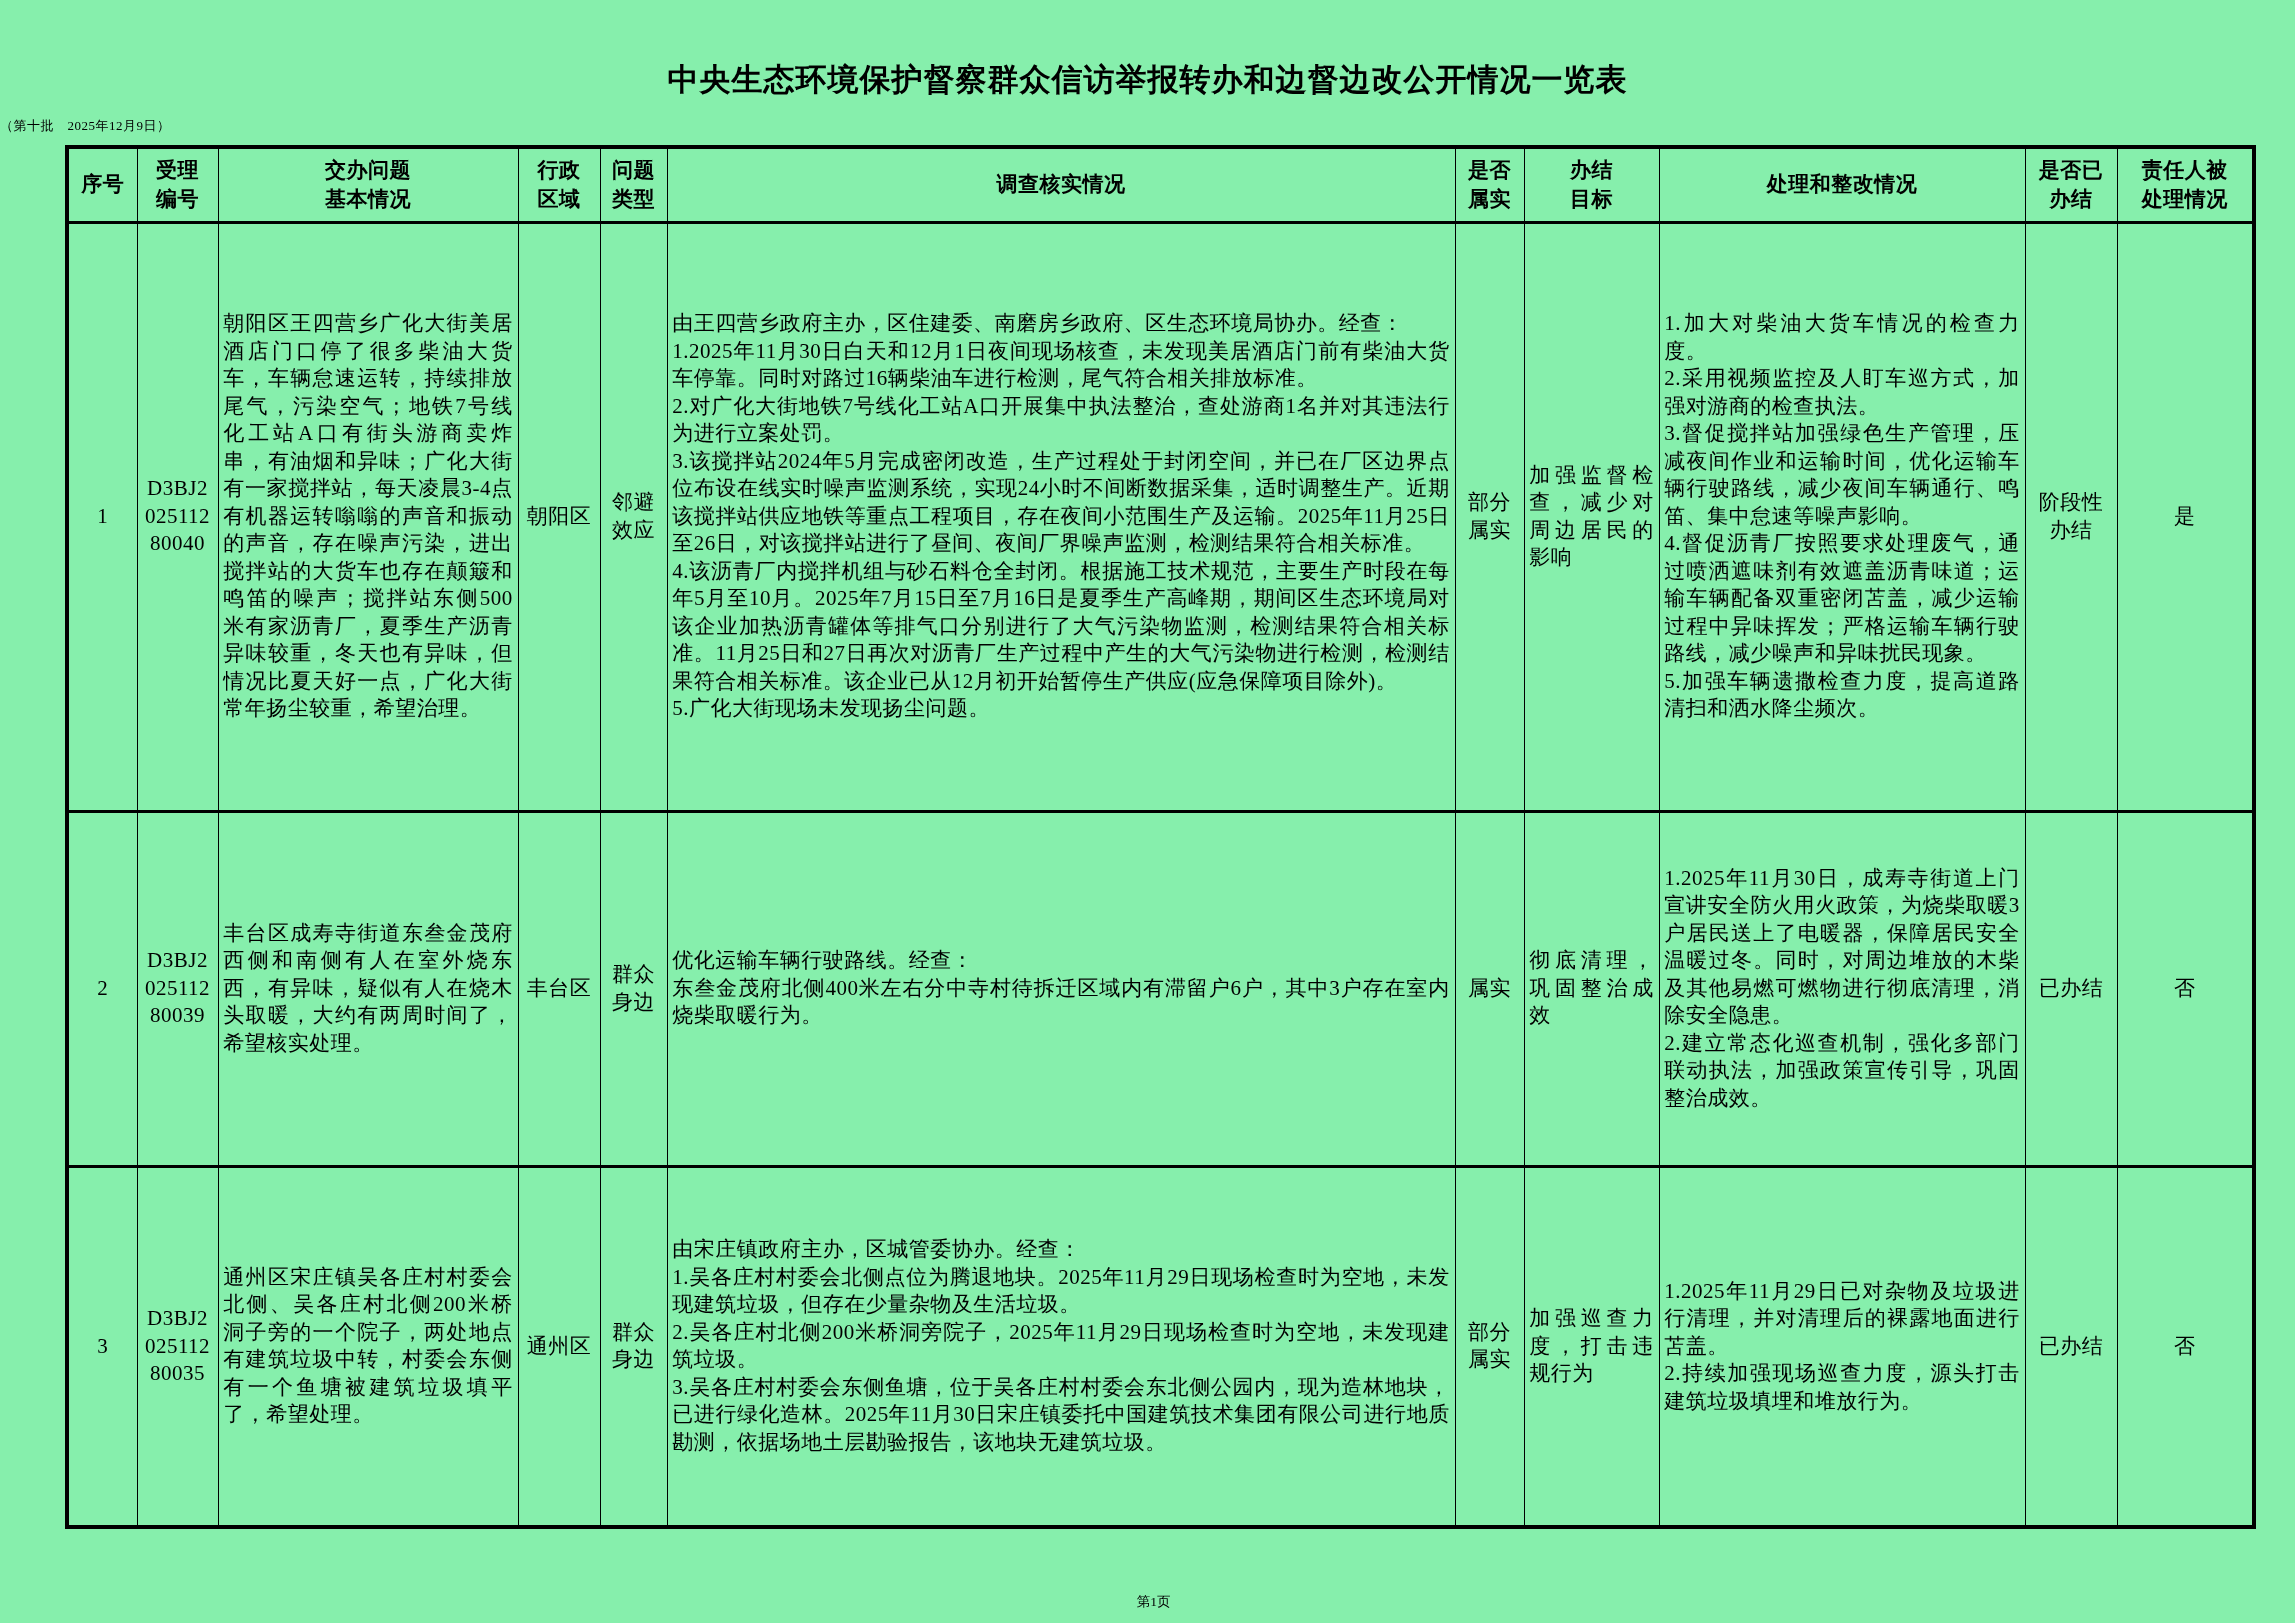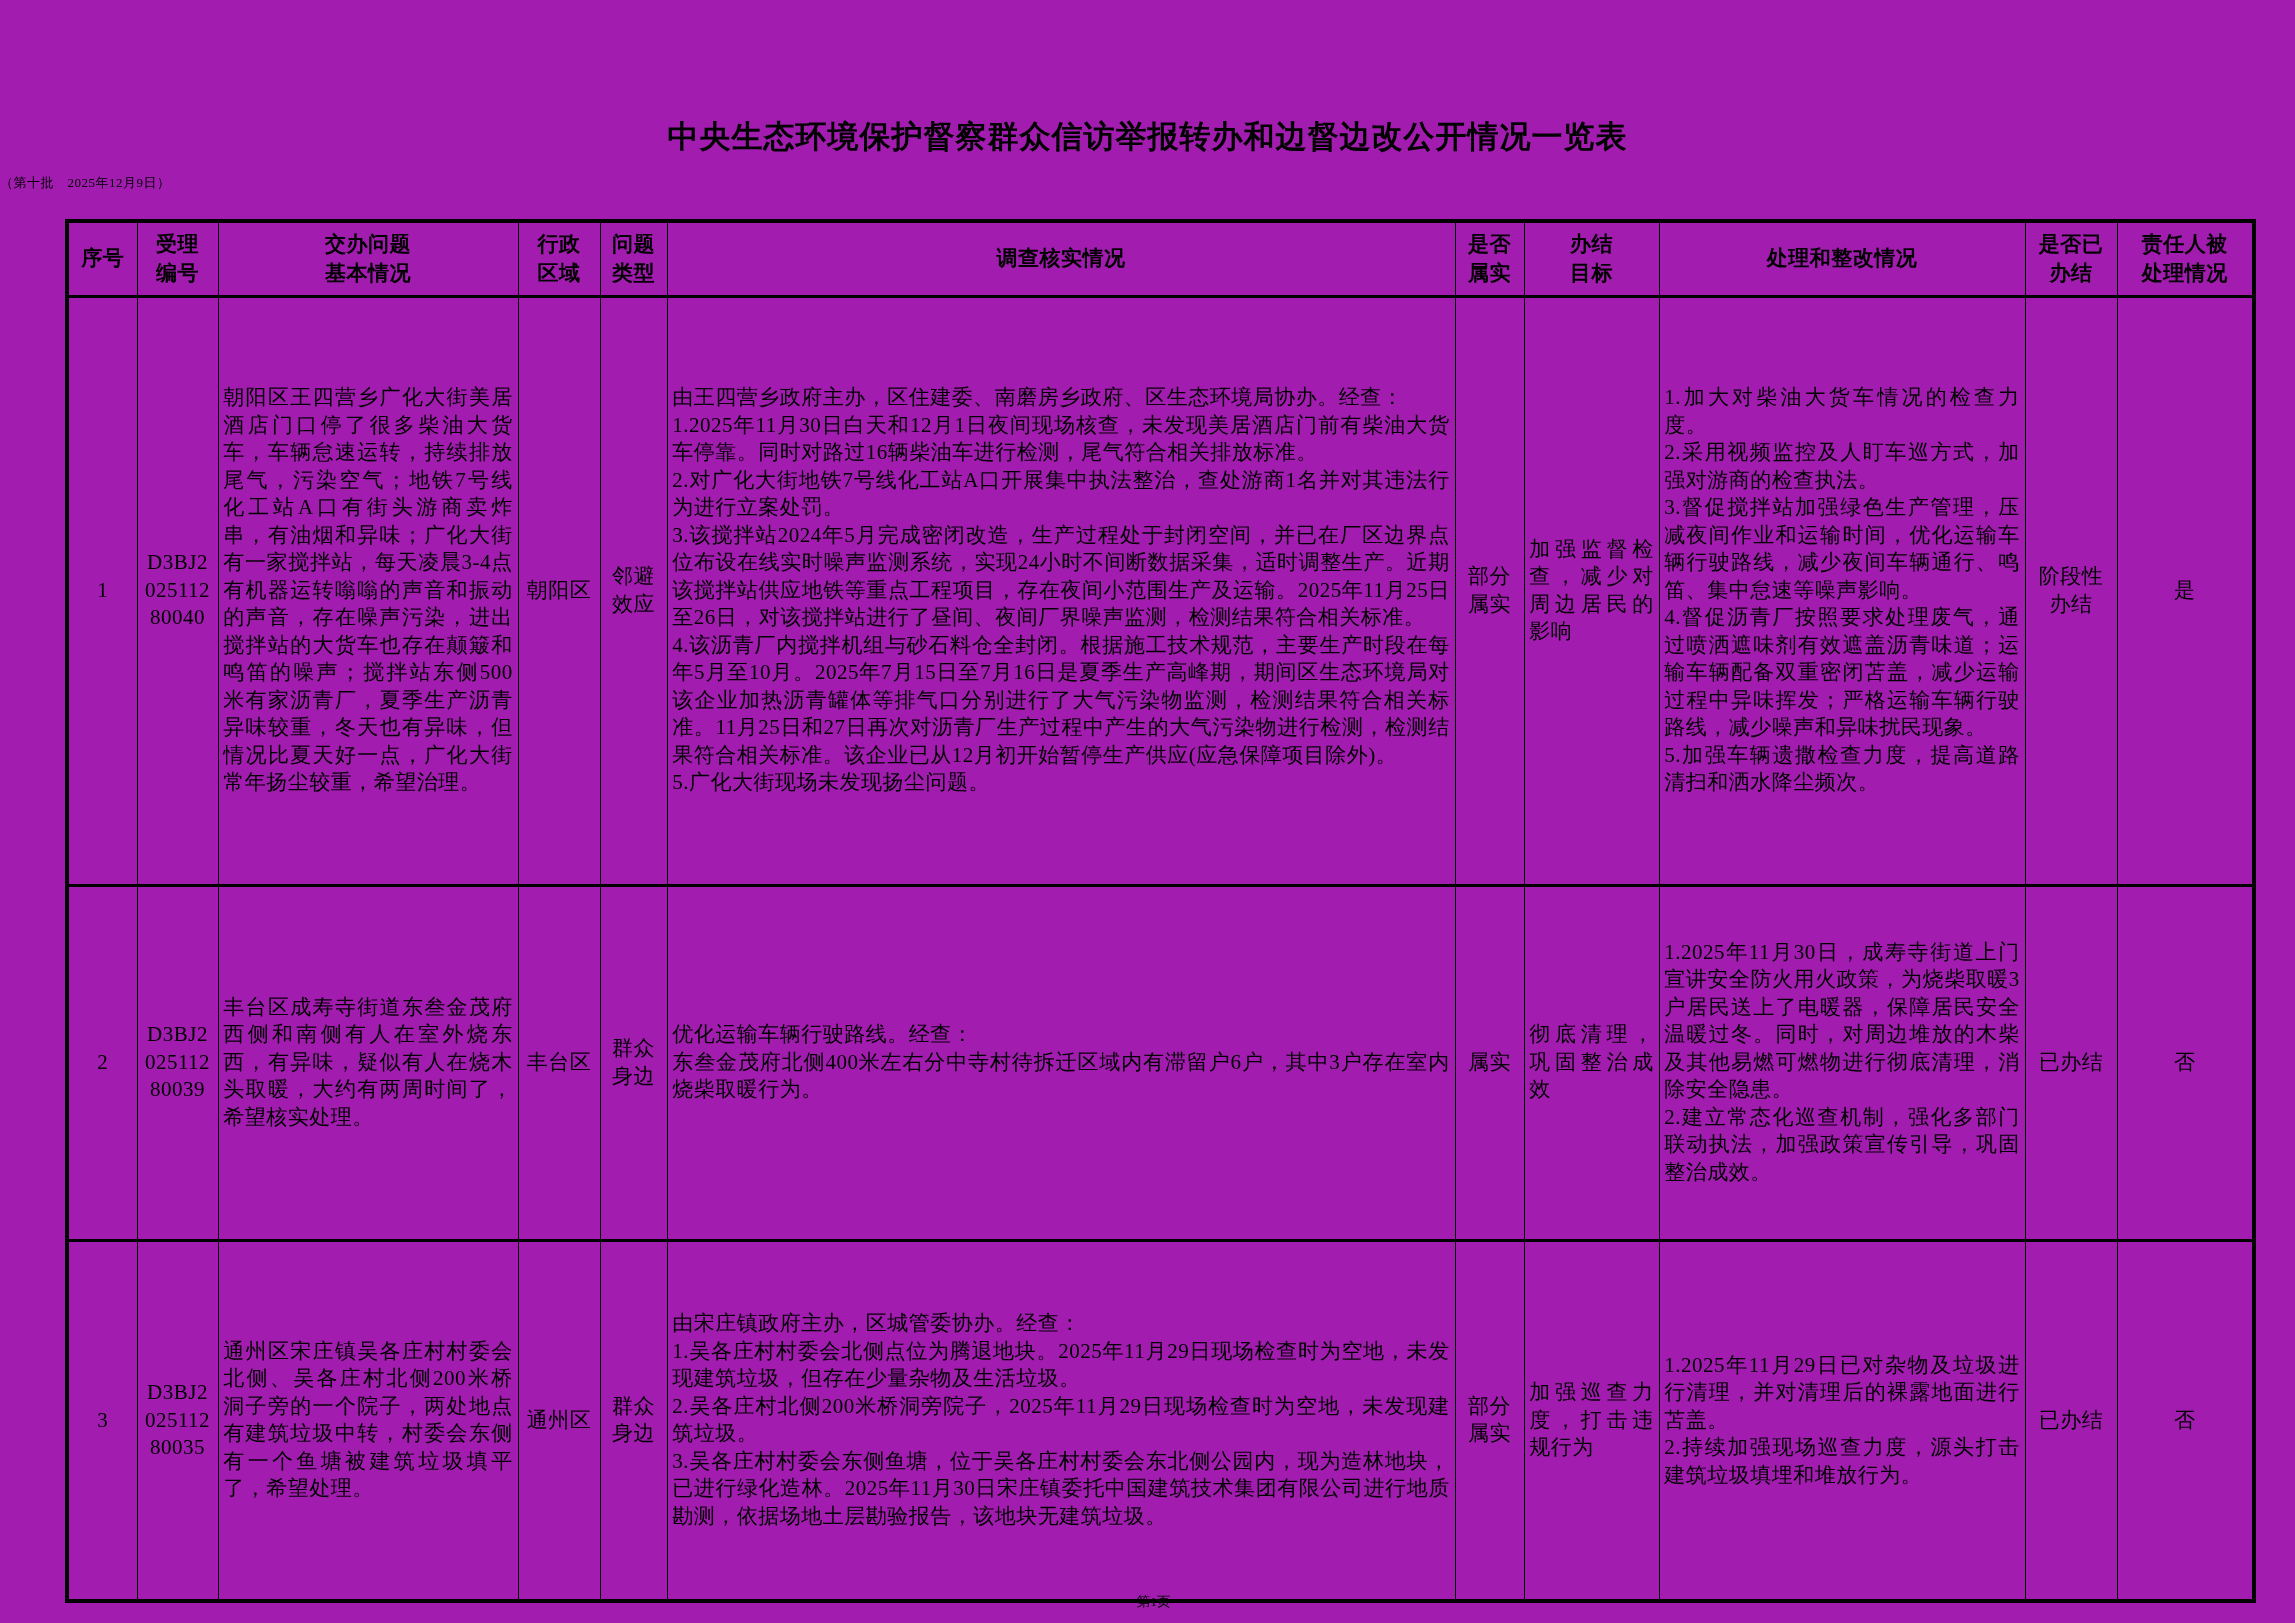--- a/index.html
+++ b/index.html
@@ -1,45 +1,45 @@
 <!DOCTYPE html>
 <html style="font-size:7.7px"><head>
 <meta charset="utf-8">
 <style>
   html,body{margin:0;padding:0;background:#888;}
   .page{
     position:relative;
     width:2295px;height:1624px;
-    background:#a21caf;
+    background:#86efac;
     font-family:"Liberation Serif","DejaVu Serif",serif;
     color:#000;
     overflow:hidden;
     box-sizing:border-box;
-    padding-top:120px;
+    padding-top:63px;
   }
   .title{
     text-align:center;
     font-size:31px;
     font-weight:bold;
     line-height:34px;
     letter-spacing:1px;
   }
   .subtitle{
     text-align:left;
     font-size:13px;
     line-height:21px;
     margin-top:18px;
     letter-spacing:0.5px;
   }
   table.grid{
     table-layout:fixed;
     border-collapse:collapse;
     width:2188px;
     margin-left:65px;
-    margin-top:26px;
+    margin-top:9px;
     border:4.3px solid #000;
   }
   .grid th,.grid td{
     border-left:1.4px solid #000;
     border-right:1.4px solid #000;
     border-top:3.9px solid #000;
     border-bottom:3.9px solid #000;
     font-size:21px;
     line-height:27.5px;
     letter-spacing:0.5px;

